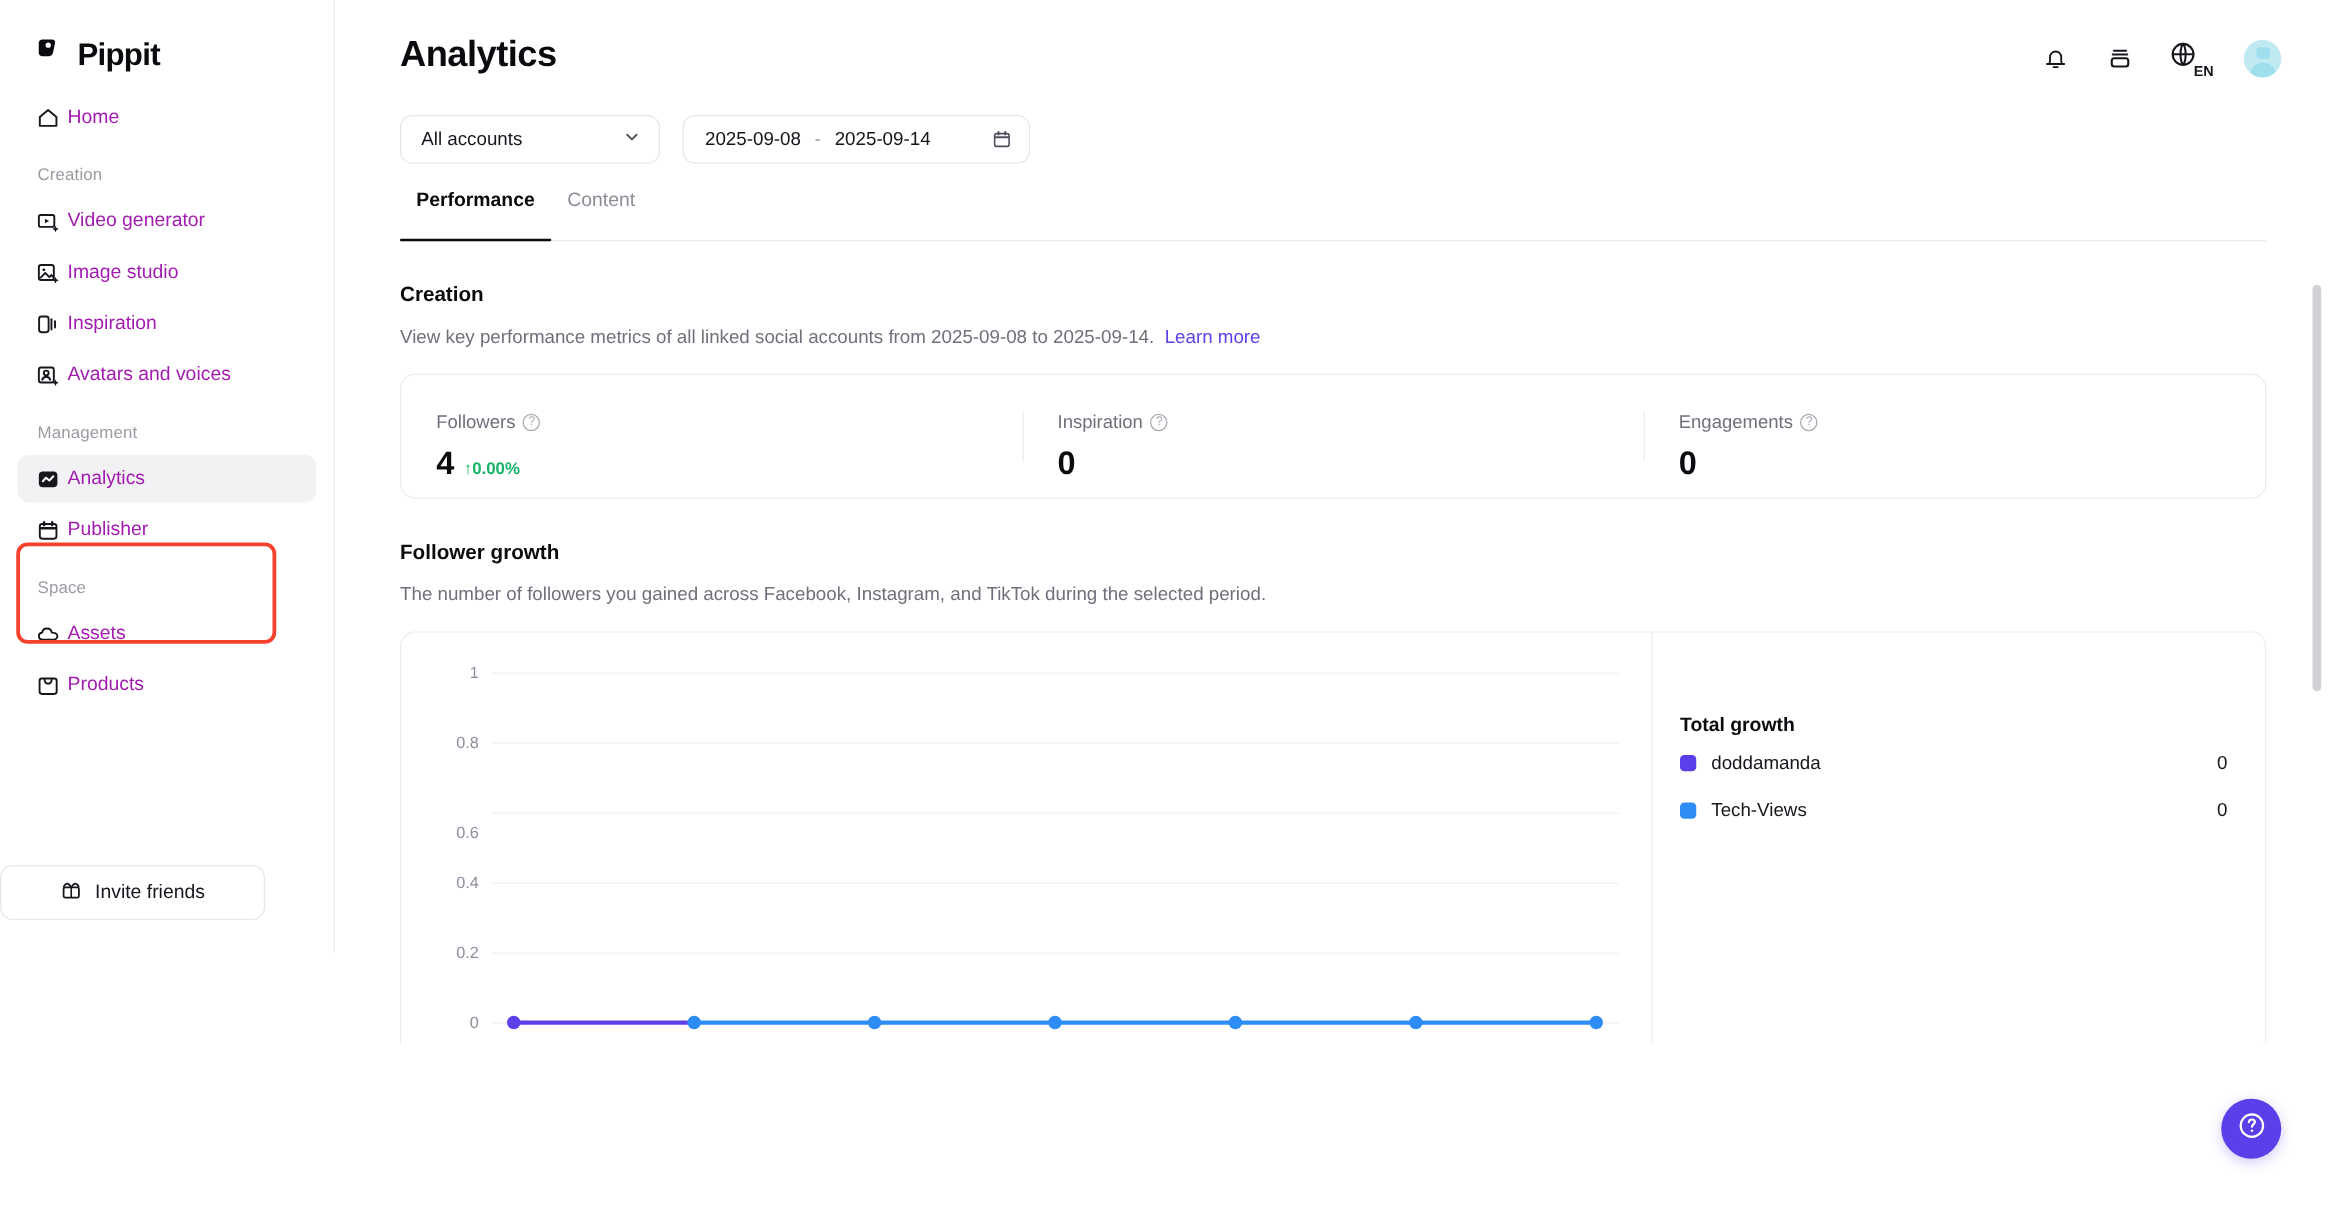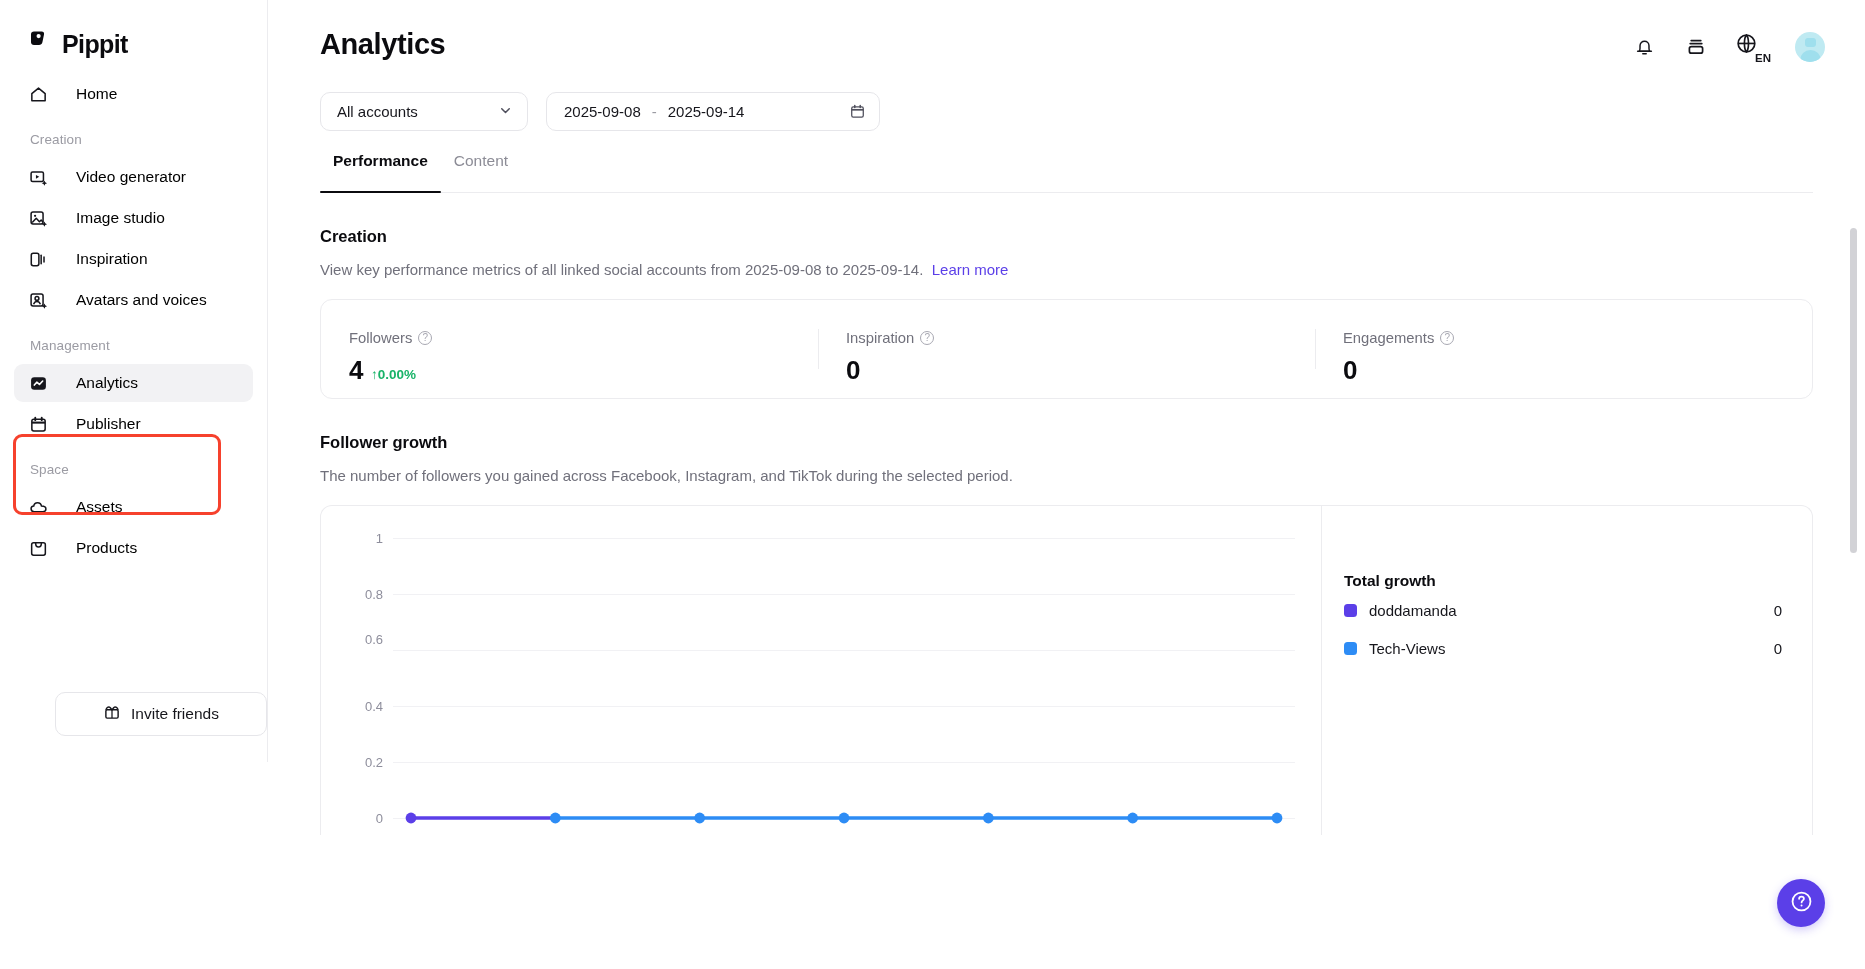--- a/index.html
+++ b/index.html
@@ -36,49 +36,49 @@
     font-size: 25px; font-weight: bold; letter-spacing: -0.6px;
     color: #0b0b0f;
   }
   .nav { padding-top: 10px; }
   .nav-section-label {
     font-size: 13.5px; color: #9b9ba3;
     padding: 16px 0 8px 30px;
     letter-spacing: 0.1px;
   }
   .nav-item {
-    display: flex; align-items: center; gap: 28px;
+    display: flex; align-items: center; gap: 6px;
     height: 38px;
     margin: 3px 14px;
     padding: 0 14px;
     border-radius: 9px;
     cursor: pointer;
     font-size: 15.5px;
-    color: #000000;
+    color: #a21caf;
     position: relative;
   }
   .nav-item.selected { background: #f2f2f4; }
   .nav-item .ico { width: 20px; height: 20px; display:flex; align-items:center; justify-content:center; flex: 0 0 20px;}
   .nav-item .ico svg { display: block; }
   .nav-label { line-height: 1; padding-bottom: 1px; }
 
   
   .redbox {
     position: absolute;
     left: 13px; top: 434px;
     width: 208px; height: 81px;
     border: 3px solid #f6412d;
     border-radius: 9px;
     pointer-events: none;
   }
 
   .sidebar-footer {
     margin-top: auto;
     padding: 0 0 26px 0;
-    display: flex; justify-content: flex-end;
+    display: flex; justify-content: flex-start;
   }
   .invite-btn {
     width: 212px; height: 44px;
     border: 1px solid #e6e6ea;
     border-radius: 10px;
     background: #fff;
     display: flex; align-items: center; justify-content: center; gap: 10px;
     font-size: 15.5px; color: #16161c;
     cursor: pointer;
   }
@@ -130,21 +130,21 @@
   .select-box {
     width: 208px; height: 39px;
     border: 1px solid #e6e6ea; border-radius: 10px;
     background:#fff;
     display:flex; align-items:center; justify-content: space-between;
     padding: 0 14px 0 16px;
     font-size: 15px; color: #16161c;
     cursor: pointer;
   }
   .date-box {
-    width: 334px; height: 39px;
+    width: 278px; height: 39px;
     border: 1px solid #e6e6ea; border-radius: 10px;
     background:#fff;
     display:flex; align-items:center;
     padding: 0 13px 0 17px;
     font-size: 15px; color: #16161c;
     cursor: pointer; gap: 0;
   }
   .date-box .dash { color:#9b9ba3; padding: 0 11px; }
   .date-box .cal { margin-left: auto; display:flex; align-items:center; color:#5a5a66; }
 
@@ -502,21 +502,21 @@
       <div class="section-desc">The number of followers you gained across Facebook, Instagram, and TikTok during the selected period.</div>
 
       <div class="chart-wrap">
         <div class="plot-col">
           <div class="plot" id="plot">
               <div class="gridline" style="top: 32px;"></div>
               <div class="ytick" style="top: 32px;">1</div>
               <div class="gridline" style="top: 88px;"></div>
               <div class="ytick" style="top: 88px;">0.8</div>
               <div class="gridline" style="top: 144px;"></div>
-              <div class="ytick" style="top: 133px; text-align: right;">0.6</div>
+              <div class="ytick" style="top: 160px; text-align: right;">0.6</div>
               <div class="gridline" style="top: 200px;"></div>
               <div class="ytick" style="top: 200px;">0.4</div>
               <div class="gridline" style="top: 256px;"></div>
               <div class="ytick" style="top: 256px;">0.2</div>
               <div class="gridline" style="top: 312px;"></div>
               <div class="ytick" style="top: 312px;">0</div>
               <svg width="1000" height="330" style="position: absolute; left: 0px; top: 0px;">
                 <line x1="90" y1="312" x2="234.33333333333331" y2="312" stroke="#5b3fe8" stroke-width="3.4"></line>
                 <path d="M234.33333333333331 312 L378.66666666666663 312 L523 312 L667.3333333333333 312 L811.6666666666667 312 L956 312" fill="none" stroke="#2d8cf5" stroke-width="3.4"></path>
                 <circle cx="90" cy="312" r="5.4" fill="#5b3fe8"></circle>

